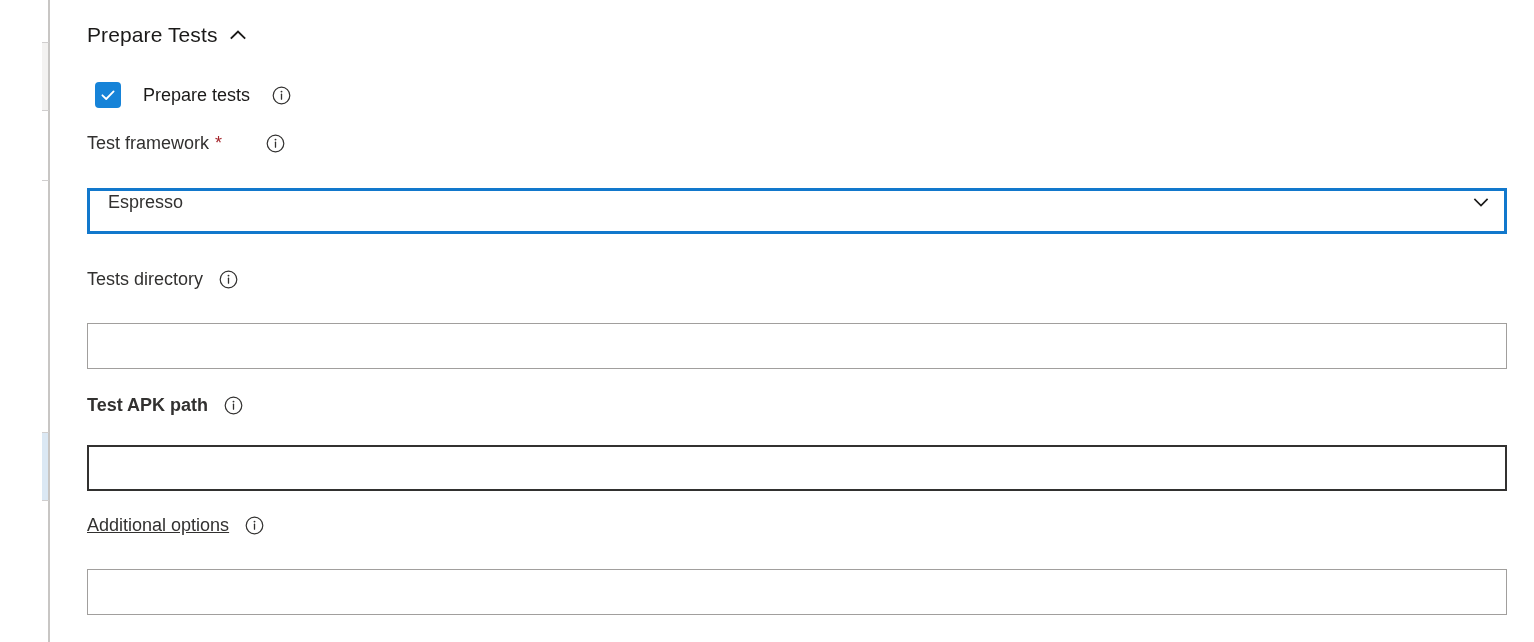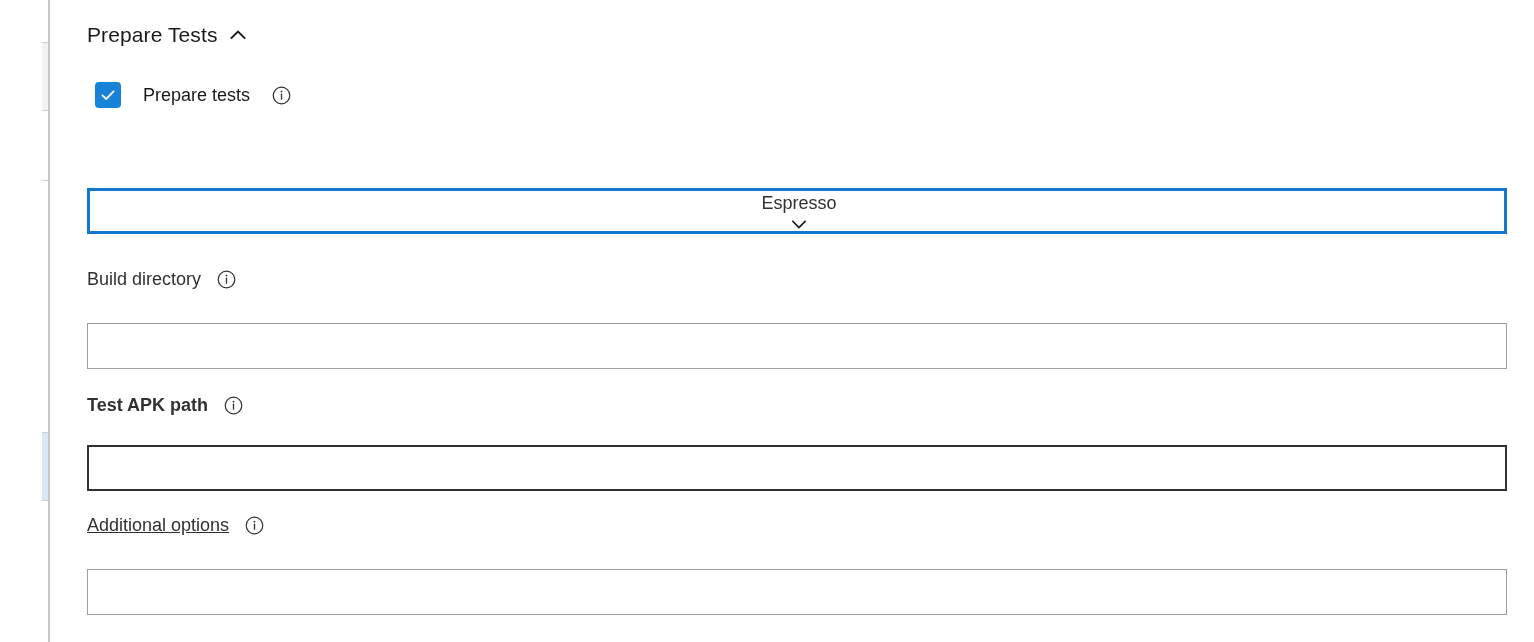--- a/index.html
+++ b/index.html
@@ -167,21 +167,20 @@
     width: 1420px;
     height: 46px;
     box-sizing: border-box;
     border: 3px solid #1278cc;
     background: #ffffff;
     display: flex;
     align-items: center;
     justify-content: space-between;
     padding: 0 14px 18px 18px;
     cursor: pointer;
-    flex-direction: column;
   }
   .dropdown-value {
     font-size: 18px;
     line-height: 24px;
     color: #323130;
   }
   .chevron-down {
     width: 18px;
     height: 18px;
     display: block;
@@ -222,32 +221,43 @@
     <span class="checkbox-label">Prepare tests</span>
     <span style="margin-left:22px;display:inline-flex;align-items:center;">
       <svg class="info-icon" viewBox="0 0 19 19" fill="none" xmlns="http://www.w3.org/2000/svg">
         <circle cx="9.5" cy="9.5" r="8.3" stroke="#323130" stroke-width="1.2"></circle>
         <circle cx="9.5" cy="5.6" r="0.95" fill="#323130"></circle>
         <rect x="8.85" y="7.6" width="1.3" height="6.2" rx="0.55" fill="#323130"></rect>
       </svg>
     </span>
   </div>
 
+  <div class="field-label" style="left:45px;top:131px;">
+    <span>Test framework</span>
+    <span class="req">*</span>
+    <span class="info-wrap" style="margin-left:44px;">
+      <svg class="info-icon" viewBox="0 0 19 19" fill="none" xmlns="http://www.w3.org/2000/svg">
+        <circle cx="9.5" cy="9.5" r="8.3" stroke="#323130" stroke-width="1.2"></circle>
+        <circle cx="9.5" cy="5.6" r="0.95" fill="#323130"></circle>
+        <rect x="8.85" y="7.6" width="1.3" height="6.2" rx="0.55" fill="#323130"></rect>
+      </svg>
+    </span>
+  </div>
 
   <div class="dropdown">
     <span class="dropdown-value">Espresso</span>
     <span>
       <svg class="chevron-down" viewBox="0 0 18 18" fill="none" xmlns="http://www.w3.org/2000/svg">
         <path d="M3 6.5 L9 12.5 L15 6.5" stroke="#1b1a19" stroke-width="1.7" stroke-linecap="square" stroke-linejoin="miter"></path>
       </svg>
     </span>
   </div>
 
   <div class="field-label" style="left:45px;top:267px;">
-    <span>Build directory</span>
+    <span>Tests directory</span>
     <span class="info-wrap" style="margin-left:16px;">
       <svg class="info-icon" viewBox="0 0 19 19" fill="none" xmlns="http://www.w3.org/2000/svg">
         <circle cx="9.5" cy="9.5" r="8.3" stroke="#323130" stroke-width="1.2"></circle>
         <circle cx="9.5" cy="5.6" r="0.95" fill="#323130"></circle>
         <rect x="8.85" y="7.6" width="1.3" height="6.2" rx="0.55" fill="#323130"></rect>
       </svg>
     </span>
   </div>
   <input class="text-input" style="top: 323px;" type="text" placeholder="">
 

